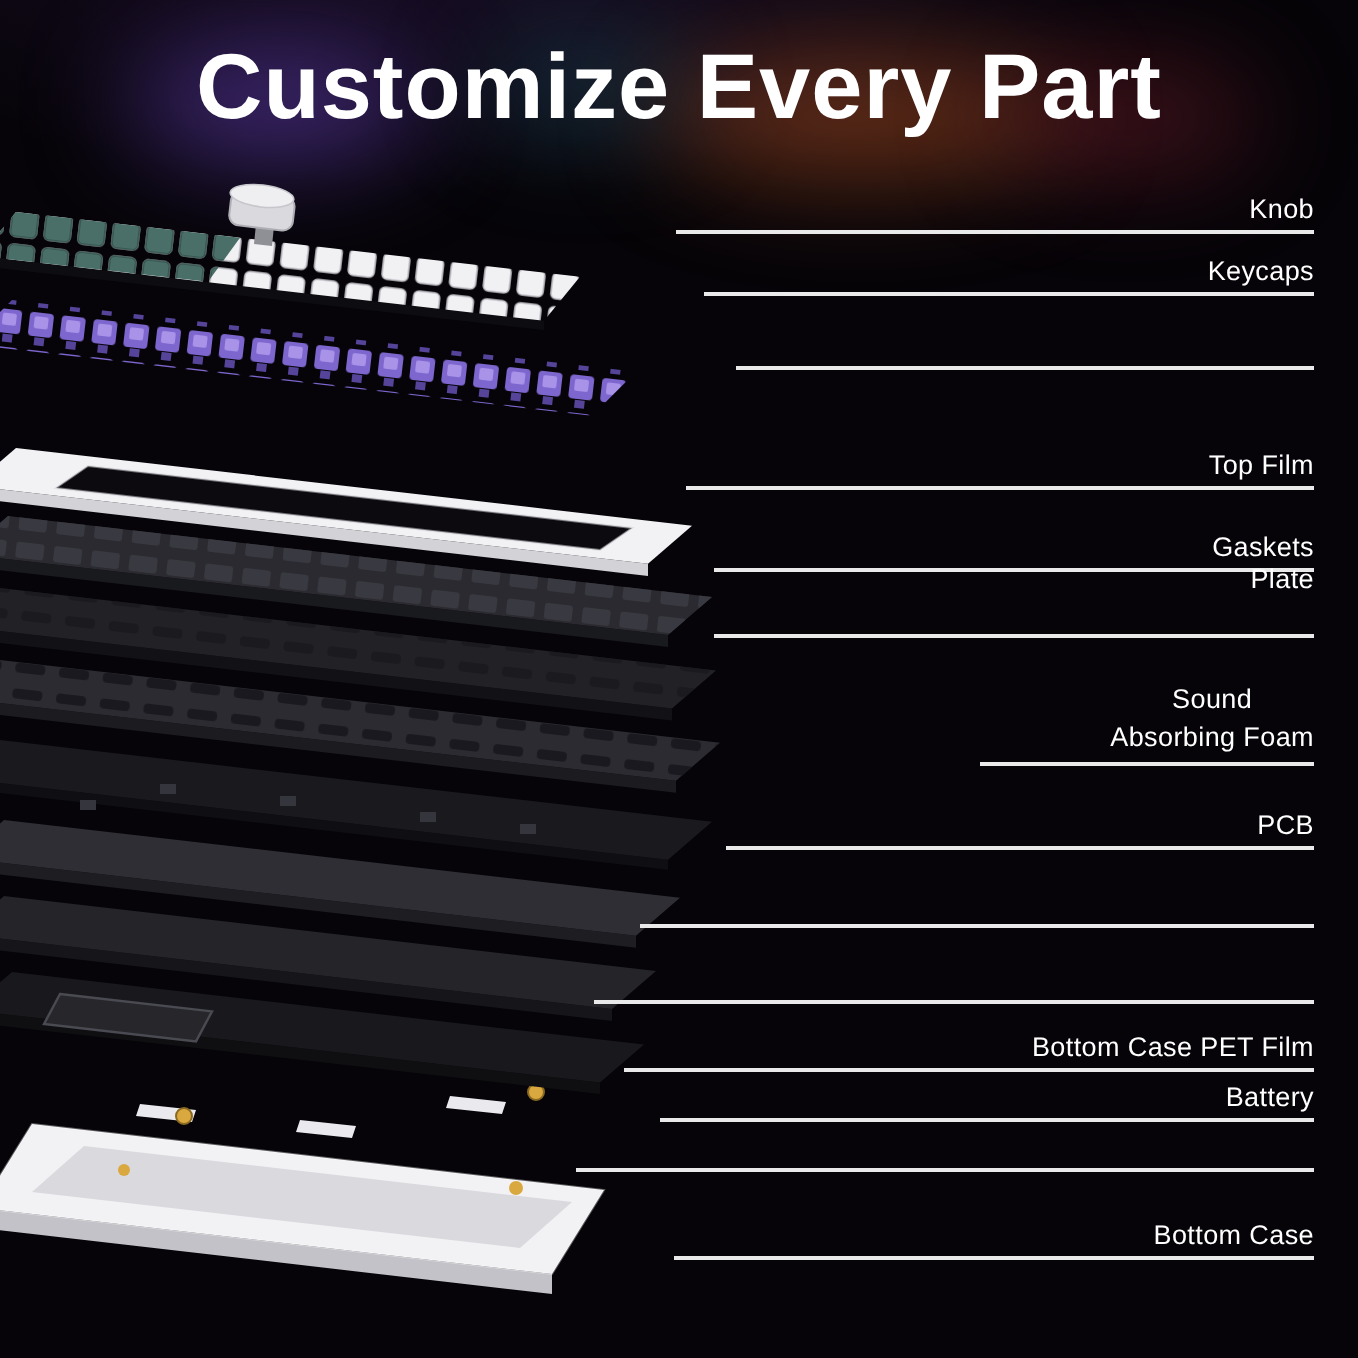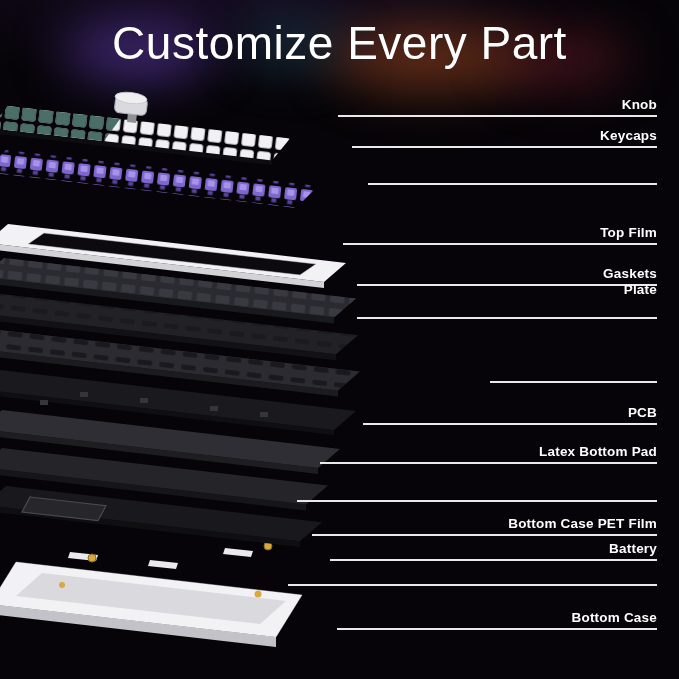--- a/index.html
+++ b/index.html
@@ -10,27 +10,27 @@
       var(--bg,#060408);
     font-family:"Liberation Sans", sans-serif;
   }
   .glow{position:absolute;border-radius:50%;filter:blur(26px);z-index:0;}
   .glow-purple{left:62px;top:24px;width:150px;height:56px;background:rgba(110,70,200,.55);}
   .glow-teal{left:238px;top:20px;width:110px;height:46px;background:rgba(40,120,140,.35);}
   .glow-orange{left:330px;top:28px;width:200px;height:60px;background:rgba(200,90,40,.5);}
   .glow-red{left:498px;top:34px;width:130px;height:50px;background:rgba(160,40,60,.42);}
   .title{
     position:absolute;top:16px;left:0;right:0;margin:0;z-index:2;
-    text-align:center;font-size:46px;font-weight:400;letter-spacing:.5px;
+    text-align:center;font-size:46px;font-weight:700;letter-spacing:.5px;
     color:var(--text,#fff);
   }
   .keyboard-svg{position:absolute;left:0;top:0;z-index:1;}
   .co-text{
     position:absolute;right:22px;z-index:3;color:var(--text,#fff);
-    font-size:13.5px;font-weight:bold;text-align:center;
+    font-size:13.5px;font-weight:normal;text-align:center;
     white-space:pre-line;line-height:19px;letter-spacing:.2px;
   }
   .co-line{
     position:absolute;right:22px;z-index:3;height:2px;
     background:var(--leader-line,#e9e9e9);
   }
 </style>
 </head>
 <body>
 
@@ -157,26 +157,27 @@
 
   <div class="co-text" style="top:223px">Top Film</div>
   <div class="co-line" style="top:243px;width:314px"></div>
 
   <div class="co-text" style="top:264px">Gaskets</div>
   <div class="co-line" style="top:284px;width:300px"></div>
 
   <div class="co-text" style="top:280px">Plate</div>
   <div class="co-line" style="top:317px;width:300px"></div>
 
+  <div class="co-text" style="top:340px">Sound
+Absorbing Foam</div>
   <div class="co-line" style="top:381px;width:167px"></div>
 
   <div class="co-text" style="top:403px">PCB</div>
   <div class="co-line" style="top:423px;width:294px"></div>
 
-  <div class="co-text" style="top:442px">Latex Bottom Pad</div>
   <div class="co-line" style="top:462px;width:337px"></div>
 
   <div class="co-line" style="top:500px;width:360px"></div>
 
   <div class="co-text" style="top:514px">Bottom Case PET Film</div>
   <div class="co-line" style="top:534px;width:345px"></div>
 
   <div class="co-text" style="top:539px">Battery</div>
   <div class="co-line" style="top:559px;width:327px"></div>
 

